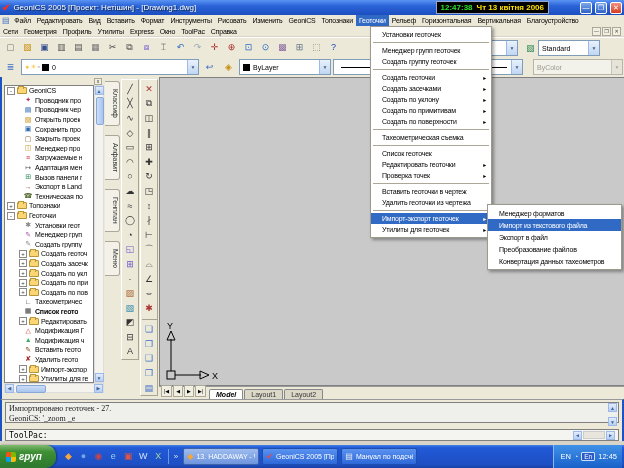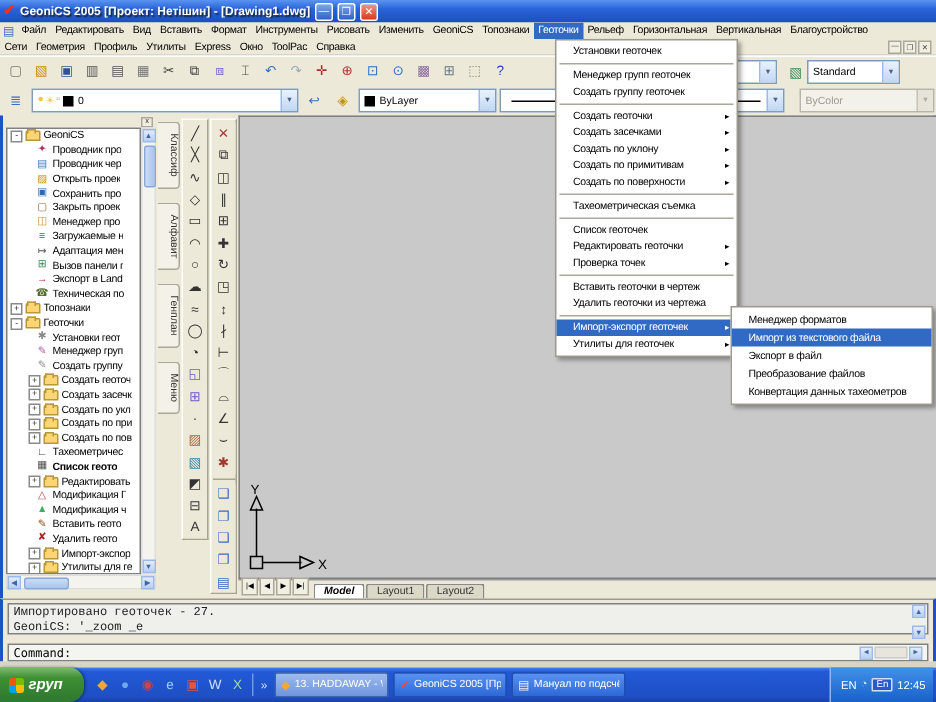--- a/index.html
+++ b/index.html
@@ -1,21 +1,21 @@
 <!DOCTYPE html>
 <html><head>
 <meta charset="utf-8">
 <style>
 *{box-sizing:border-box;margin:0;padding:0}
 html,body{width:624px;height:468px;overflow:hidden}
 body{position:relative;font-family:"Liberation Sans",sans-serif;background:#ECE9D8;font-size:7px;color:#000}
 
 #titlebar{position:absolute;left:0;top:0;width:624px;height:15px;display:flex;align-items:center;
  background:linear-gradient(180deg,#5A94F2 0%,#2A63D8 40%,#1C4FC0 100%);color:#fff;padding:0 2px;gap:3px}
-#titlebar .ttl{font-size:8px;font-weight:bold;white-space:nowrap;text-shadow:1px 1px 1px #123;overflow:hidden}
+#titlebar .ttl{font-size:8px;font-weight:normal;white-space:nowrap;text-shadow:1px 1px 1px #123;overflow:hidden}
 #appicon{color:#FF2D18;font-size:10px;font-weight:bold;line-height:10px}
 #clock{margin-left:auto;margin-right:28px;background:#000;border:1px solid #9AA6C8;height:13px;display:flex;align-items:center;gap:4px;padding:0 4px;font-size:8px;font-weight:bold;white-space:nowrap}
 #clock .t{color:#27E327}#clock .d{color:#FFE100}
 .wbtn{width:12px;height:12px;border:1px solid #fff;border-radius:2px;display:flex;align-items:center;justify-content:center;
  font-size:7px;color:#fff;background:linear-gradient(180deg,#7BA7E8,#2F62C8);flex:none}
 .wbtn.close{background:linear-gradient(180deg,#F09483,#D63B1F)}
 
 #menurow1,#menurow2{position:absolute;left:0;width:624px;height:11px;background:#ECE9D8;display:flex;align-items:center;overflow:hidden;letter-spacing:-0.2px}
 #menurow1{top:15px}#menurow2{top:26px;border-bottom:1px solid #D8D4C8}
 .mitem{padding:0 3px;line-height:11px;white-space:nowrap;cursor:default}
@@ -68,21 +68,21 @@
 
 #canvas{position:absolute;left:157px;top:0;width:465px;height:309px;background:#C9C9C9;border:1px solid #808080;border-right:none}
 #ucs{position:absolute;left:3px;bottom:2px}
 
 #ltabbar{position:absolute;left:157px;top:309px;width:465px;height:13px;background:#ECE9D8;display:flex;align-items:flex-end;gap:1px;border-top:1px solid #999}
 .lnav{font-size:5px;padding:2px 2px;border:1px solid #ACA899;background:#F1EFE2;line-height:6px;margin-bottom:1px;flex:none}
 .ltab{font-size:7px;padding:1px 6px;background:#DCD8C8;border:1px solid #888;border-bottom:none;border-radius:2px 2px 0 0;color:#333;flex:none}
 .lactive{background:#FFF;font-weight:bold;font-style:italic;color:#000}
 
 #cmd{position:absolute;left:0;top:399px;width:624px;height:42px;background:#ECE9D8;border-left:2px solid #1B53C5;border-right:2px solid #1B53C5;border-top:1px solid #999}
-#cmdhist{position:absolute;left:3px;top:2px;width:614px;height:21px;background:#EFEFEC;border:1px solid #808080;font-family:Liberation Mono, monospace;font-size:8px;line-height:10px;color:#222;padding:1px 14px 1px 3px;overflow:hidden}
+#cmdhist{position:absolute;left:3px;top:2px;width:614px;height:21px;background:#EFEFEC;border:1px solid #808080;font-family:Liberation Serif, serif;font-size:8px;line-height:10px;color:#222;padding:1px 14px 1px 3px;overflow:hidden}
 #cmdvs{position:absolute;right:4px;top:3px;width:11px;height:23px;display:flex;flex-direction:column;justify-content:space-between;align-items:center}
 #cmdline{position:absolute;left:3px;top:29px;width:614px;height:12px;background:#F4F4F1;border:1px solid #808080;font-family:"DejaVu Sans Mono",monospace;font-size:8px;display:flex;align-items:center;padding:0 3px}
 #cmdhs{margin-left:auto;display:flex;align-items:center;gap:1px}
 #cmdhs .track{width:22px;height:8px;background:#E8E6DC;border:1px solid #CCC}
 
 #geomenu{position:absolute;left:370px;top:26px;width:122px;background:#FFF;border:1px solid #9C9A8C;box-shadow:2px 2px 3px rgba(0,0,0,.35);padding:2px 0;z-index:55;letter-spacing:-0.2px}
 #geosubmenu{position:absolute;left:487px;top:204px;width:135px;background:#FFF;border:1px solid #9C9A8C;box-shadow:2px 2px 3px rgba(0,0,0,.35);padding:2px 0;z-index:60;letter-spacing:-0.2px}
 .pitem{height:11px;display:flex;align-items:center;padding:0 14px 0 11px;position:relative;white-space:nowrap;overflow:hidden;cursor:default}
 #geosubmenu .pitem{height:12px}
 .phl{background:#316AC5;color:#fff}
@@ -107,20 +107,24 @@
  background:linear-gradient(180deg,#4191E8,#1861C9);border-left:1px solid #8FB4F2;white-space:nowrap}
 #langbadge{background:#2A5BC8;border:1px solid #CFE0FA;padding:0 2px;font-size:6.5px;border-radius:1px}
 .trayico{font-size:7px;color:#D8E4F8}
 </style>
 </head>
 <body>
 
 <div id="titlebar">
   <span id="appicon">✔</span>
   <span class="ttl">GeoniCS 2005 [Проект: Нетішин] - [Drawing1.dwg]</span>
+  <span id="clock">
+    <span class="t">12:47:38</span>
+    <span class="d">Чт 13 квітня 2006</span>
+  </span>
   <span class="wbtn">—</span>
   <span class="wbtn">❐</span>
   <span class="wbtn close">✕</span>
 </div>
 
 <div id="menurow1">
   <span id="docicon">▤</span>
 <span class="mitem">Файл</span>
     <span class="mitem">Редактировать</span>
     <span class="mitem">Вид</span>
@@ -683,21 +687,21 @@
 <div id="cmd">
   <div id="cmdhist">
     <div>Импортировано геоточек - 27.</div>
     <div>GeoniCS: '_zoom _e</div>
   </div>
   <div id="cmdvs">
     <span class="sbtn">▲</span>
     <span class="sbtn">▼</span>
   </div>
   <div id="cmdline">
-    <span>Command:</span>
+    <span>ToolPac:</span>
     <span id="cmdhs">
       <span class="sbtn">◀</span>
       <span class="track"></span>
       <span class="sbtn">▶</span>
     </span>
   </div>
 </div>
 
 <div id="strip"></div>
 

